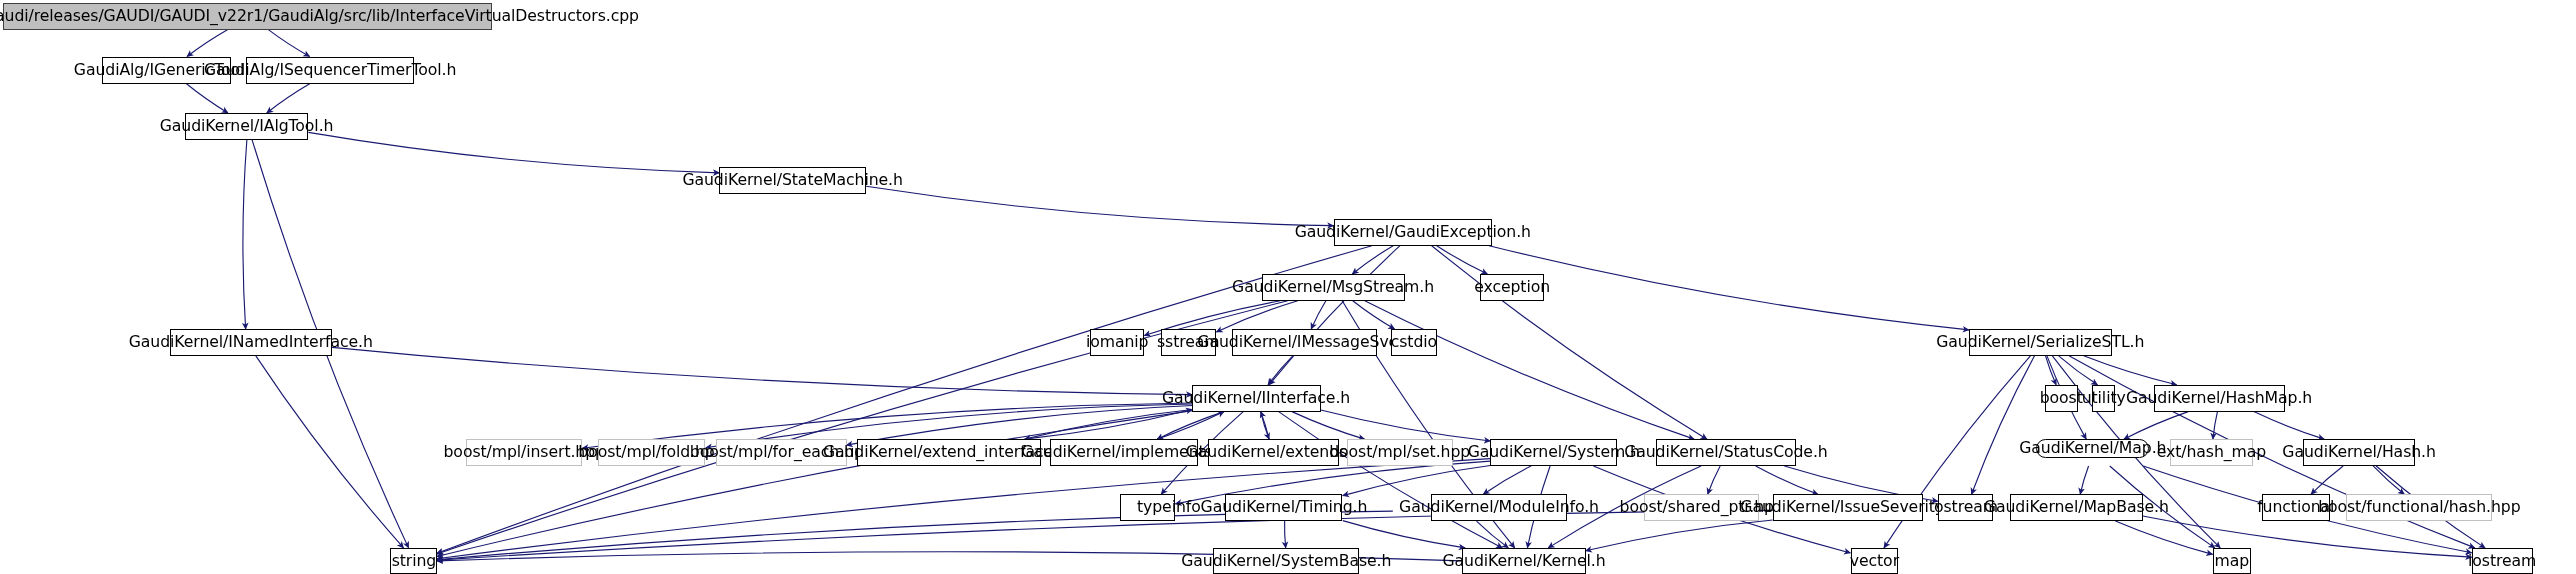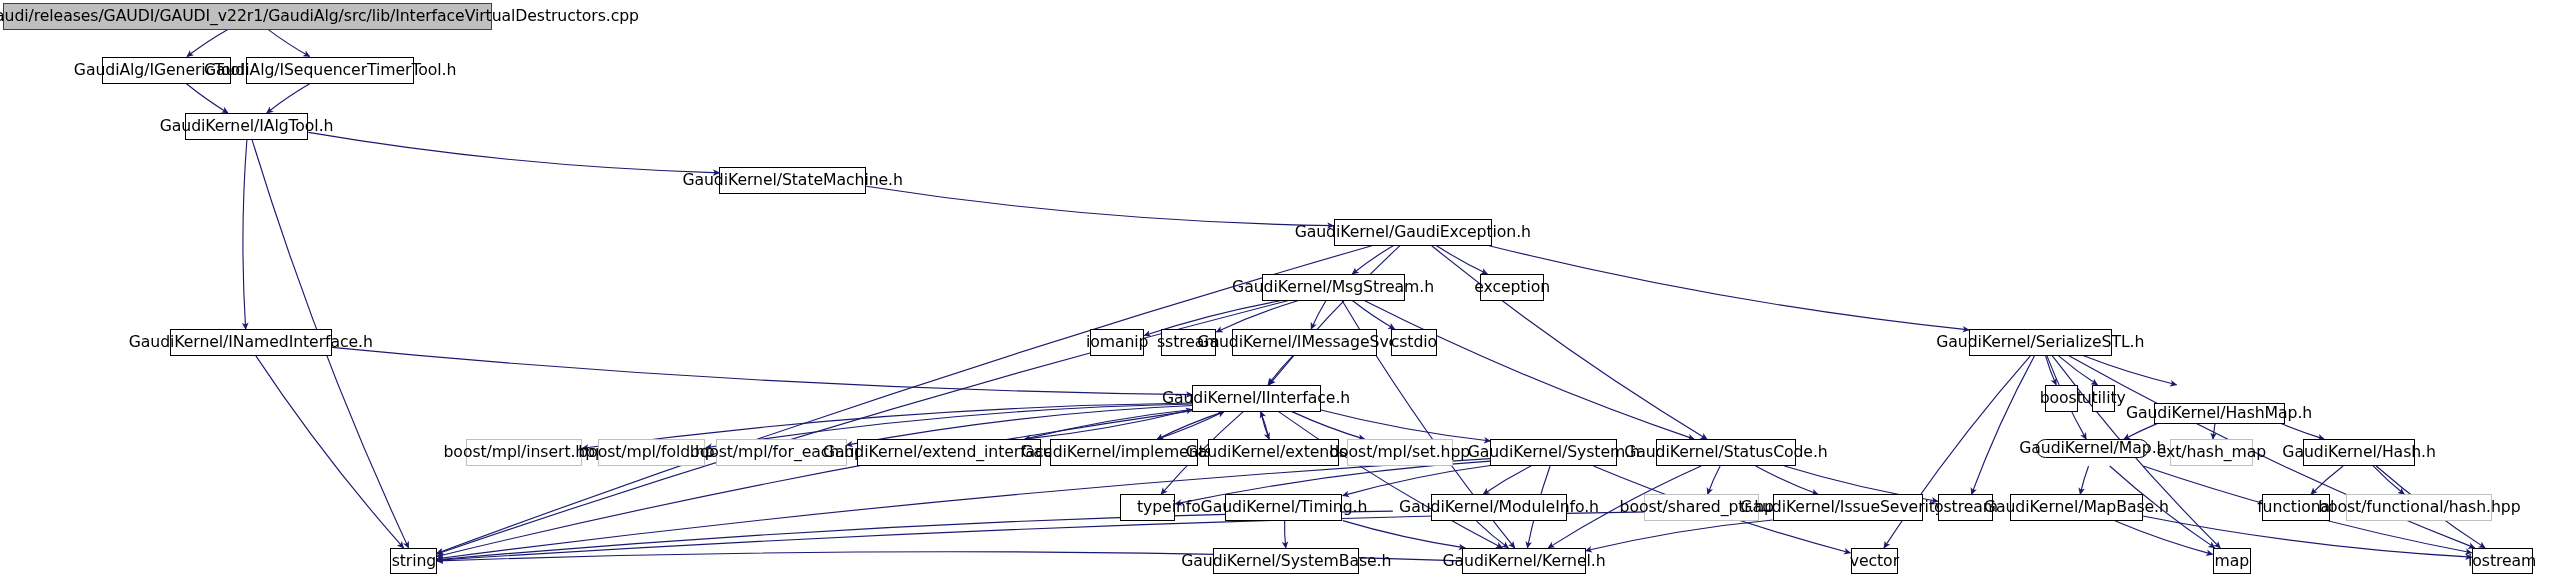--- a/index.html
+++ b/index.html
@@ -145,21 +145,21 @@
       </div>
       <div class="node" style="left: 1192px; top: 385px; width: 129px; height: 27px;">
         <span>GaudiKernel/IInterface.h</span>
       </div>
       <div class="node" style="left: 2045px; top: 385px; width: 33px; height: 27px;">
         <span>boost</span>
       </div>
       <div class="node" style="left: 2092px; top: 385px; width: 23px; height: 27px;">
         <span>utility</span>
       </div>
-      <div class="node" style="left: 2154px; top: 385px; width: 131px; height: 21px; margin-top: 18px;">
+      <div class="node" style="left: 2154px; top: 385px; width: 131px; height: 27px;">
         <span>GaudiKernel/HashMap.h</span>
       </div>
       <div class="node ext" style="left: 466px; top: 439px; width: 116px; height: 27px;">
         <span>boost/mpl/insert.hpp</span>
       </div>
       <div class="node ext" style="left: 598px; top: 439px; width: 107px; height: 27px;">
         <span>boost/mpl/fold.hpp</span>
       </div>
       <div class="node ext" style="left: 716px; top: 439px; width: 131px; height: 27px;">
         <span>boost/mpl/for_each.hpp</span>

